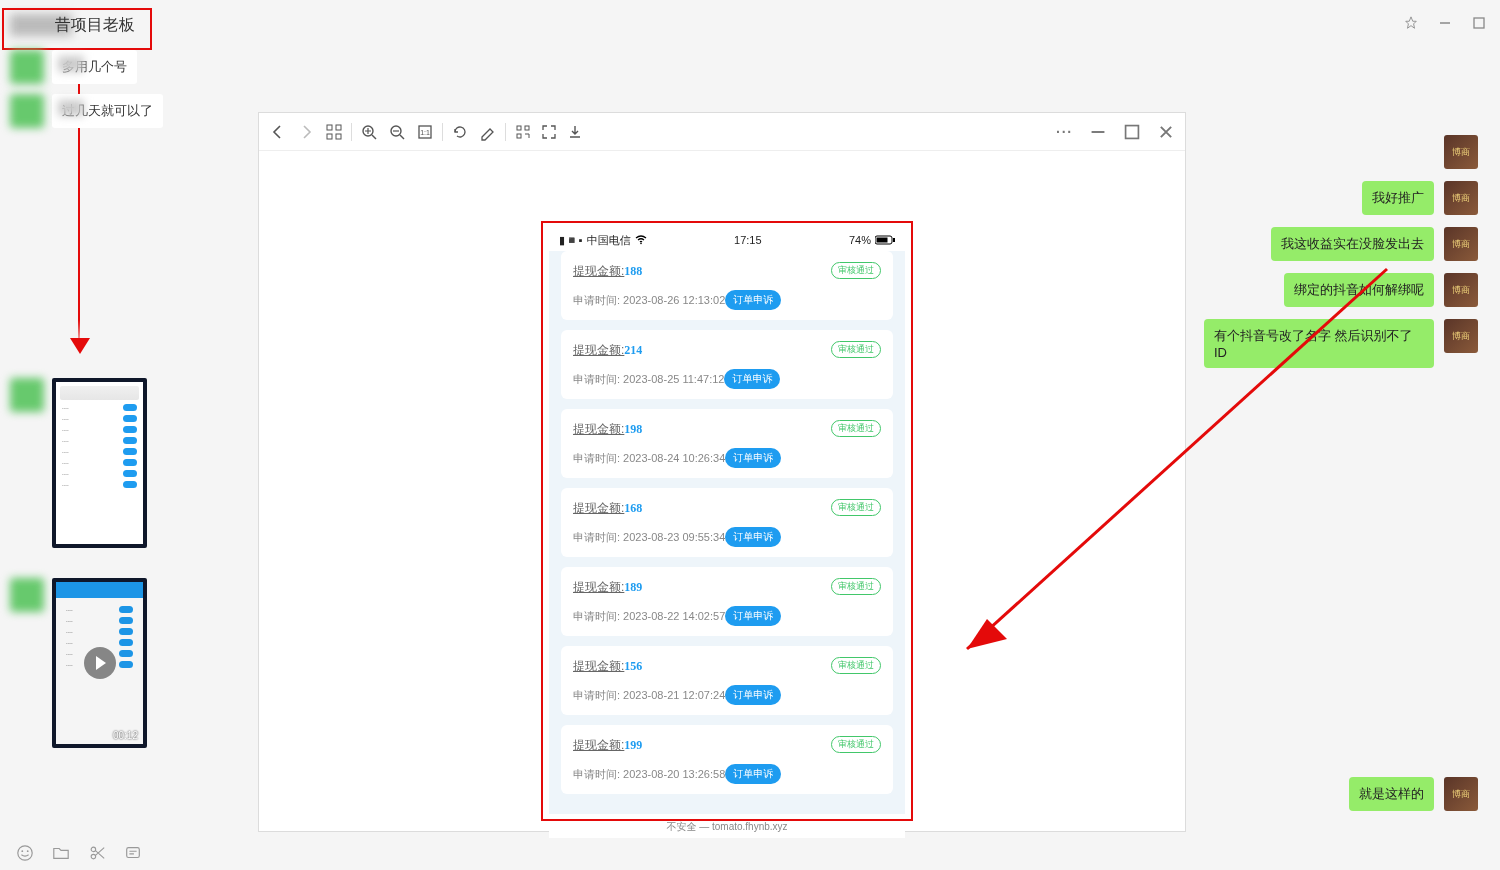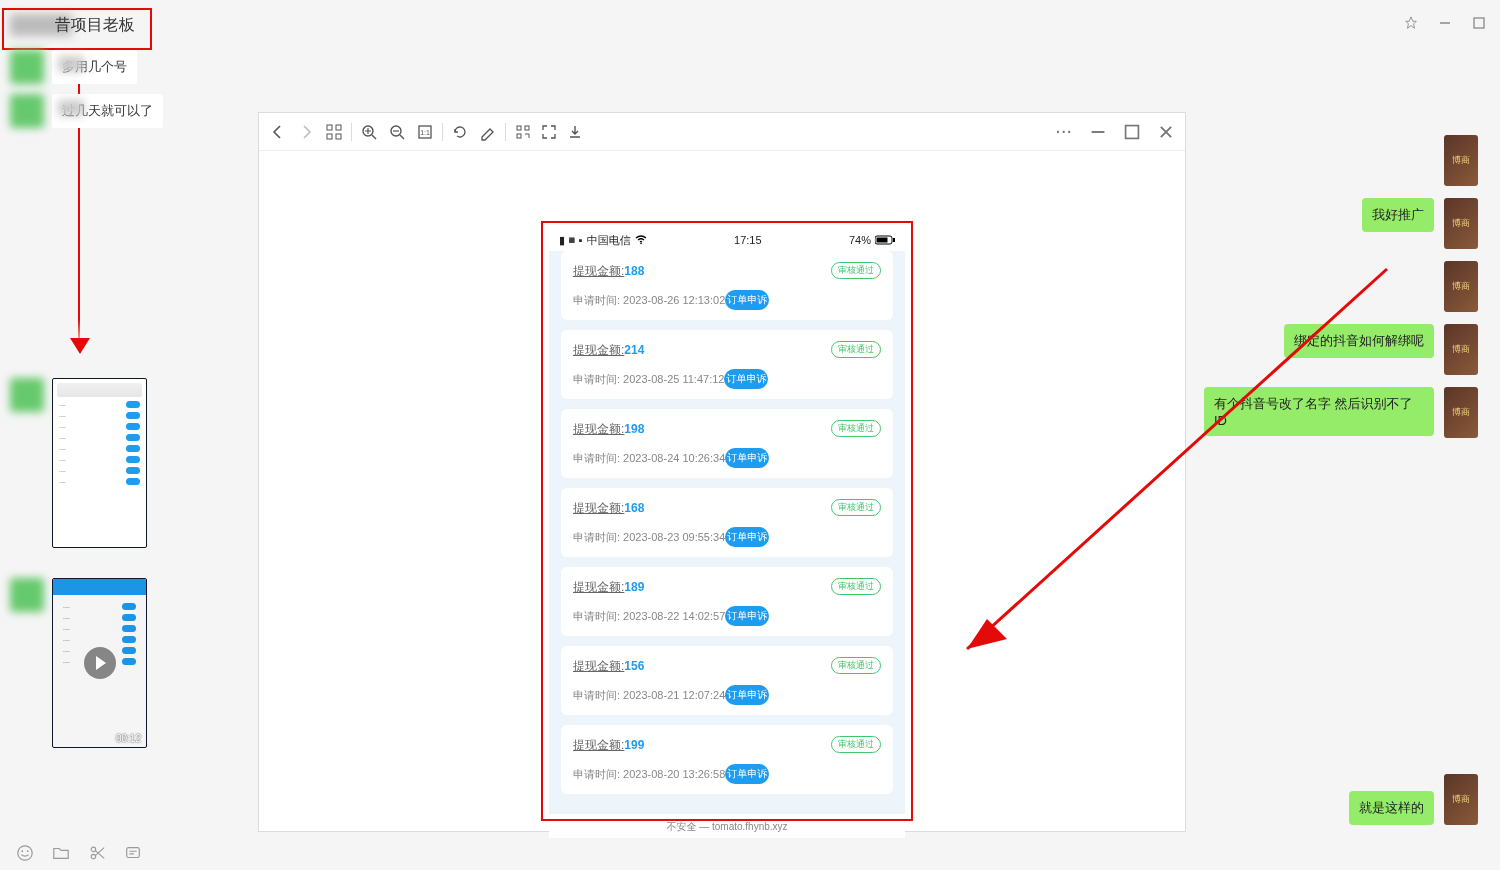--- a/index.html
+++ b/index.html
@@ -18,42 +18,42 @@
   
   .left-col { position: absolute; left: 10px; top: 46px; width: 220px; }
   .lmsg { display: flex; align-items: flex-start; margin: 4px 0 10px; }
   .lmsg .avatar { width: 34px; height: 34px; border-radius: 3px; background: #67c96d; filter: blur(4px); margin-right: 8px; flex: none; }
   .lmsg .bubble { background: #fff; border-radius: 3px; padding: 8px 10px; font-size: 13px; color: #333; max-width: 150px; position: relative; }
   .lmsg .pix-overlay { position: absolute; left: 6px; top: 6px; width: 26px; height: 16px; filter: blur(4px); background: #ccc; }
 
   
   .thumb-wrap { display: flex; align-items: flex-start; margin-top: 30px; }
   .thumb-wrap .avatar { width: 34px; height: 34px; border-radius: 3px; background: #67c96d; filter: blur(4px); margin-right: 8px; flex: none; }
-  .thumb { width: 95px; background: #fff; border: 1px solid #0f172a; border-radius: 2px; overflow: hidden; position: relative; }
+  .thumb { width: 95px; background: #fff; border: 4px solid #0f172a; border-radius: 2px; overflow: hidden; position: relative; }
   .thumb.tall { height: 170px; }
   .thumb.tall2 { height: 170px; }
   .thumb-header { height: 14px; background: linear-gradient(#f0f0f0,#e6e6e6); margin: 4px; border-radius: 2px; }
   .thumb-row { display: flex; justify-content: space-between; align-items: center; margin: 4px 6px; }
   .thumb-label { font-size: 5px; color: #888; }
   .thumb-pill { width: 14px; height: 7px; background: #1e9cf0; border-radius: 4px; }
   .play-overlay { position: absolute; inset: 0; display: flex; align-items: center; justify-content: center; background: rgba(0,0,0,0.04); }
   .play-circle { width: 32px; height: 32px; border-radius: 50%; background: rgba(0,0,0,0.45); display: flex; align-items: center; justify-content: center; }
   .play-tri { width: 0; height: 0; border-left: 10px solid #fff; border-top: 7px solid transparent; border-bottom: 7px solid transparent; margin-left: 3px; }
   .vid-dur { position: absolute; right: 5px; bottom: 3px; font-size: 10px; color: #fff; text-shadow: 0 0 2px #000; }
 
   
   .bl-toolbar { position: absolute; left: 16px; bottom: 8px; display: flex; gap: 18px; color: #888; }
   .bl-icon { width: 18px; height: 18px; }
 
   
   .right-col { position: absolute; right: 22px; top: 135px; width: 280px; }
   .rmsg { display: flex; justify-content: flex-end; align-items: flex-start; margin-bottom: 12px; }
   .rmsg .bubble { background: #95ec69; border-radius: 4px; padding: 8px 10px; font-size: 13px; color: #222; max-width: 230px; text-align: left; }
-  .rmsg .avatar { width: 34px; height: 51px; border-radius: 3px; margin-left: 10px; flex: none; background: linear-gradient(135deg,#5a3528,#8a5a3a); display: flex; align-items: center; justify-content: center; color: #f0d37a; font-size: 9px; }
-  .rmsg-bottom { position: absolute; right: 22px; bottom: 33px; display: flex; justify-content: flex-end; align-items: flex-end; }
+  .rmsg .avatar { width: 34px; height: 34px; border-radius: 3px; margin-left: 10px; flex: none; background: linear-gradient(135deg,#5a3528,#8a5a3a); display: flex; align-items: center; justify-content: center; color: #f0d37a; font-size: 9px; }
+  .rmsg-bottom { position: absolute; right: 22px; bottom: 47px; display: flex; justify-content: flex-end; align-items: flex-end; }
 
   
   .viewer { position: absolute; left: 258px; top: 112px; width: 928px; height: 720px; background: #fff; border: 1px solid #dcdcdc; }
   .v-toolbar { height: 38px; display: flex; align-items: center; padding: 0 10px; border-bottom: 1px solid #eee; }
   .v-tool-group { display: flex; align-items: center; gap: 10px; }
   .v-sep { width: 1px; height: 18px; background: #ddd; margin: 0 8px; }
   .v-ico { width: 18px; height: 18px; color: #555; display: flex; align-items: center; justify-content: center; cursor: pointer; }
   .v-right { margin-left: auto; display: flex; gap: 16px; color: #777; font-size: 14px; align-items: center; }
 
   .v-body { position: relative; height: calc(100% - 38px); background: #fff; }
@@ -64,25 +64,25 @@
 
   
   .phone { position: absolute; left: 290px; top: 78px; width: 356px; background: #eef5fa; }
   .ph-status { height: 22px; background: #fff; display: flex; align-items: center; justify-content: space-between; padding: 0 10px; font-size: 11px; color: #222; }
   .ph-status .sig { display: flex; align-items: center; gap: 4px; }
   .ph-section-title { font-size: 13px; color: #444; padding: 10px 14px 8px; }
   .ph-list { padding: 0 12px 10px; }
   .ph-card { background: #fff; border-radius: 6px; padding: 10px 12px; margin-bottom: 10px; }
   .ph-row1 { display: flex; justify-content: space-between; align-items: center; }
   .ph-amt-label { font-size: 12px; color: #666; text-decoration: underline; }
-  .ph-amt-val { font-size: 12px; color: #1e9cf0; font-weight: 600; }
+  .ph-amt-val { font-size: 12px; color: #1e9cf0; font-weight: 600; font-family: Liberation Serif, serif; }
   .ph-status-pill { border: 1px solid #42c76a; color: #42c76a; font-size: 9px; padding: 1px 6px; border-radius: 9px; }
   .ph-row2 { display: flex; justify-content: flex-start; align-items: center; margin-top: 10px; }
   .ph-time { font-size: 11px; color: #888; }
-  .ph-action { background: #1e9cf0; color: #fff; font-size: 10px; padding: 3px 2px; border-radius: 10px; }
+  .ph-action { background: #1e9cf0; color: #fff; font-size: 10px; padding: 3px 8px; border-radius: 10px; }
   .ph-footer { font-size: 10px; color: #888; text-align: center; padding: 6px 0 4px; background: #fff; }
 
   svg { display: block; }
 </style>
 </head>
 <body>
 
 <div class="titlebar">
   <div class="title-pixelate"></div>
   <div class="title-label"><span style="opacity:0">XXXX</span><span>昔项目老板</span></div>
@@ -234,20 +234,21 @@
 
 <div class="right-col">
   <div class="rmsg">
       <div class="avatar">博商</div>
     </div>
   <div class="rmsg">
       <div class="bubble"><span>我好推广</span></div>
       <div class="avatar">博商</div>
     </div>
   <div class="rmsg">
+      <div class="bubble"><span>我这收益实在没脸发出去</span></div>
       <div class="avatar">博商</div>
     </div>
   <div class="rmsg">
       <div class="bubble"><span>绑定的抖音如何解绑呢</span></div>
       <div class="avatar">博商</div>
     </div>
   <div class="rmsg">
       <div class="bubble"><span>有个抖音号改了名字 然后识别不了ID</span></div>
       <div class="avatar">博商</div>
     </div>

